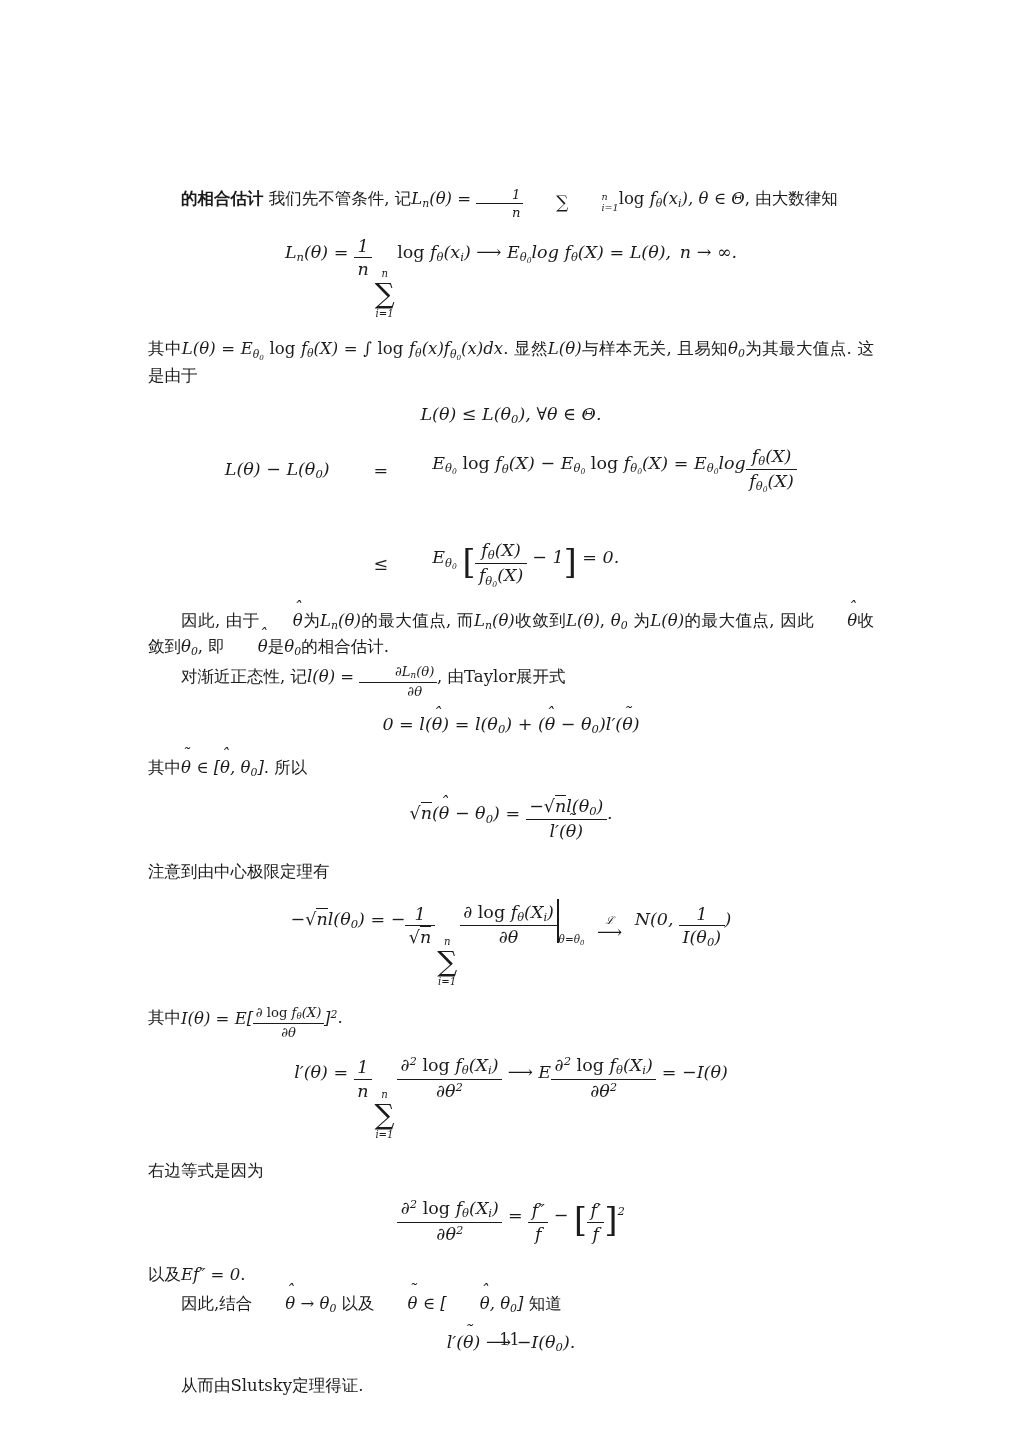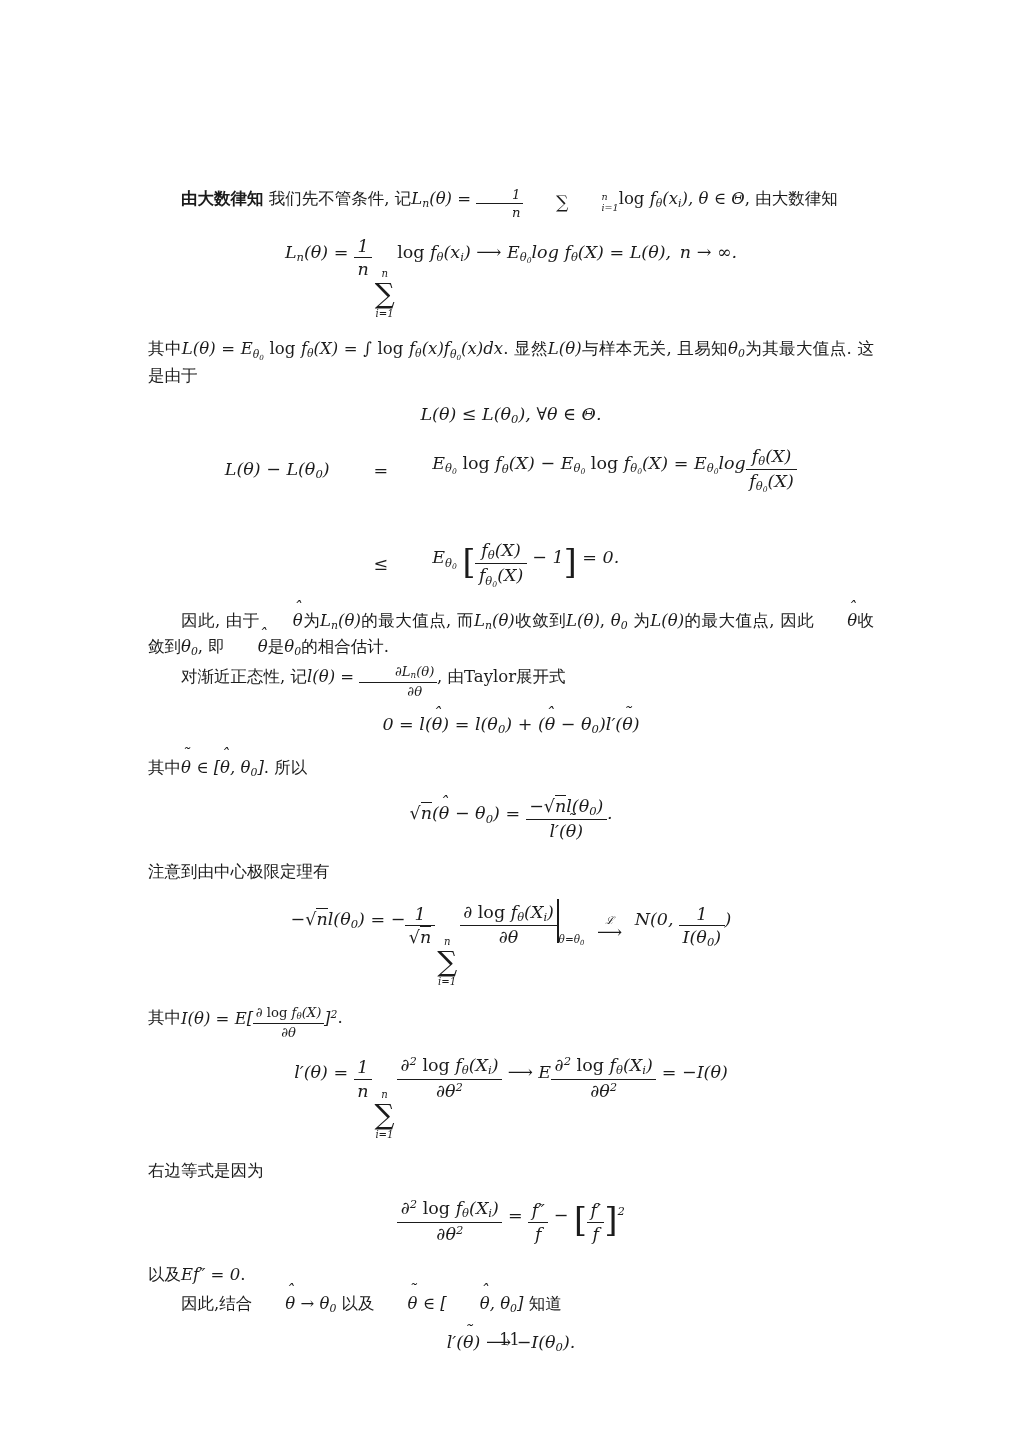--- a/index.html
+++ b/index.html
@@ -40,21 +40,21 @@
   .xar{display:inline-flex;flex-direction:column;align-items:center;vertical-align:0.08em;margin:0 .4em;}
   .xar .xlab{font-size:.6em;line-height:1;font-style:italic;}
   .xar .xarr{line-height:.75;font-style:normal;}
   .pagenum{position:absolute;top:1330px;left:0;width:100%;text-align:center;font-size:16px;}
 </style>
 </head>
 <body>
 
 <div class="page">
   <div class="content">
-      <div class="para ind"><span class="bold">由大数律知</span> 我们先不管条件, 记<span class="mi">L<span class="msub">n</span>(θ) = <span class="frac"><span class="num">1</span><span class="den">n</span></span><span class="lims">
+      <div class="para ind"><span class="bold">的相合估计</span> 我们先不管条件, 记<span class="mi">L<span class="msub">n</span>(θ) = <span class="frac"><span class="num">1</span><span class="den">n</span></span><span class="lims">
             <span class="lbase">∑</span>
             <span class="lcol">
               <span class="lt">n</span>
               <span class="lb">i=1</span>
             </span>
           </span><span class="upr">log</span> f<span class="msub">θ</span>(x<span class="msub">i</span>), θ ∈ Θ</span>, 由大数律知</div>
       <div class="eq">L<span class="msub">n</span>(θ) = <span class="frac"><span class="num">1</span><span class="den">n</span></span><span class="bigop">
           <span class="lim">n</span>
           <span class="op">∑</span>
           <span class="lim">i=1</span>
@@ -87,15 +87,16 @@
       <div class="eq">l′(θ) = <span class="frac"><span class="num">1</span><span class="den">n</span></span><span class="bigop">
           <span class="lim">n</span>
           <span class="op">∑</span>
           <span class="lim">i=1</span>
         </span><span class="frac"><span class="num">∂<span class="msup">2</span> <span class="upr">log</span> f<span class="msub">θ</span>(X<span class="msub">i</span>)</span><span class="den">∂θ<span class="msup">2</span></span></span> ⟶ E<span class="frac"><span class="num">∂<span class="msup">2</span> <span class="upr">log</span> f<span class="msub">θ</span>(X<span class="msub">i</span>)</span><span class="den">∂θ<span class="msup">2</span></span></span> = −I(θ)</div>
       <div class="para">右边等式是因为</div>
       <div class="eq"><span class="frac"><span class="num">∂<span class="msup">2</span> <span class="upr">log</span> f<span class="msub">θ</span>(X<span class="msub">i</span>)</span><span class="den">∂θ<span class="msup">2</span></span></span> = <span class="frac"><span class="num">f″</span><span class="den">f</span></span> − <span class="bigd">[</span><span class="frac"><span class="num">f′</span><span class="den">f</span></span><span class="bigd">]</span><span class="msup">2</span></div>
       <div class="para">以及<span class="mi">Ef″ = 0</span>.</div>
       <div class="para ind">因此,结合<span class="mi"><span class="acc"><span class="accmark">ˆ</span><span class="accbase">θ</span></span> → θ<span class="msub">0</span></span> 以及<span class="mi"><span class="acc"><span class="accmark">˜</span><span class="accbase">θ</span></span> ∈ [<span class="acc"><span class="accmark">ˆ</span><span class="accbase">θ</span></span>, θ<span class="msub">0</span>]</span> 知道</div>
       <div class="eq">l′(<span class="acc"><span class="accmark">˜</span><span class="accbase">θ</span></span>) ⟶ −I(θ<span class="msub">0</span>).</div>
+      <div class="para ind">从而由Slutsky定理得证.</div>
     </div>
   <div class="pagenum">11</div>
 </div>
 
 </body></html>

